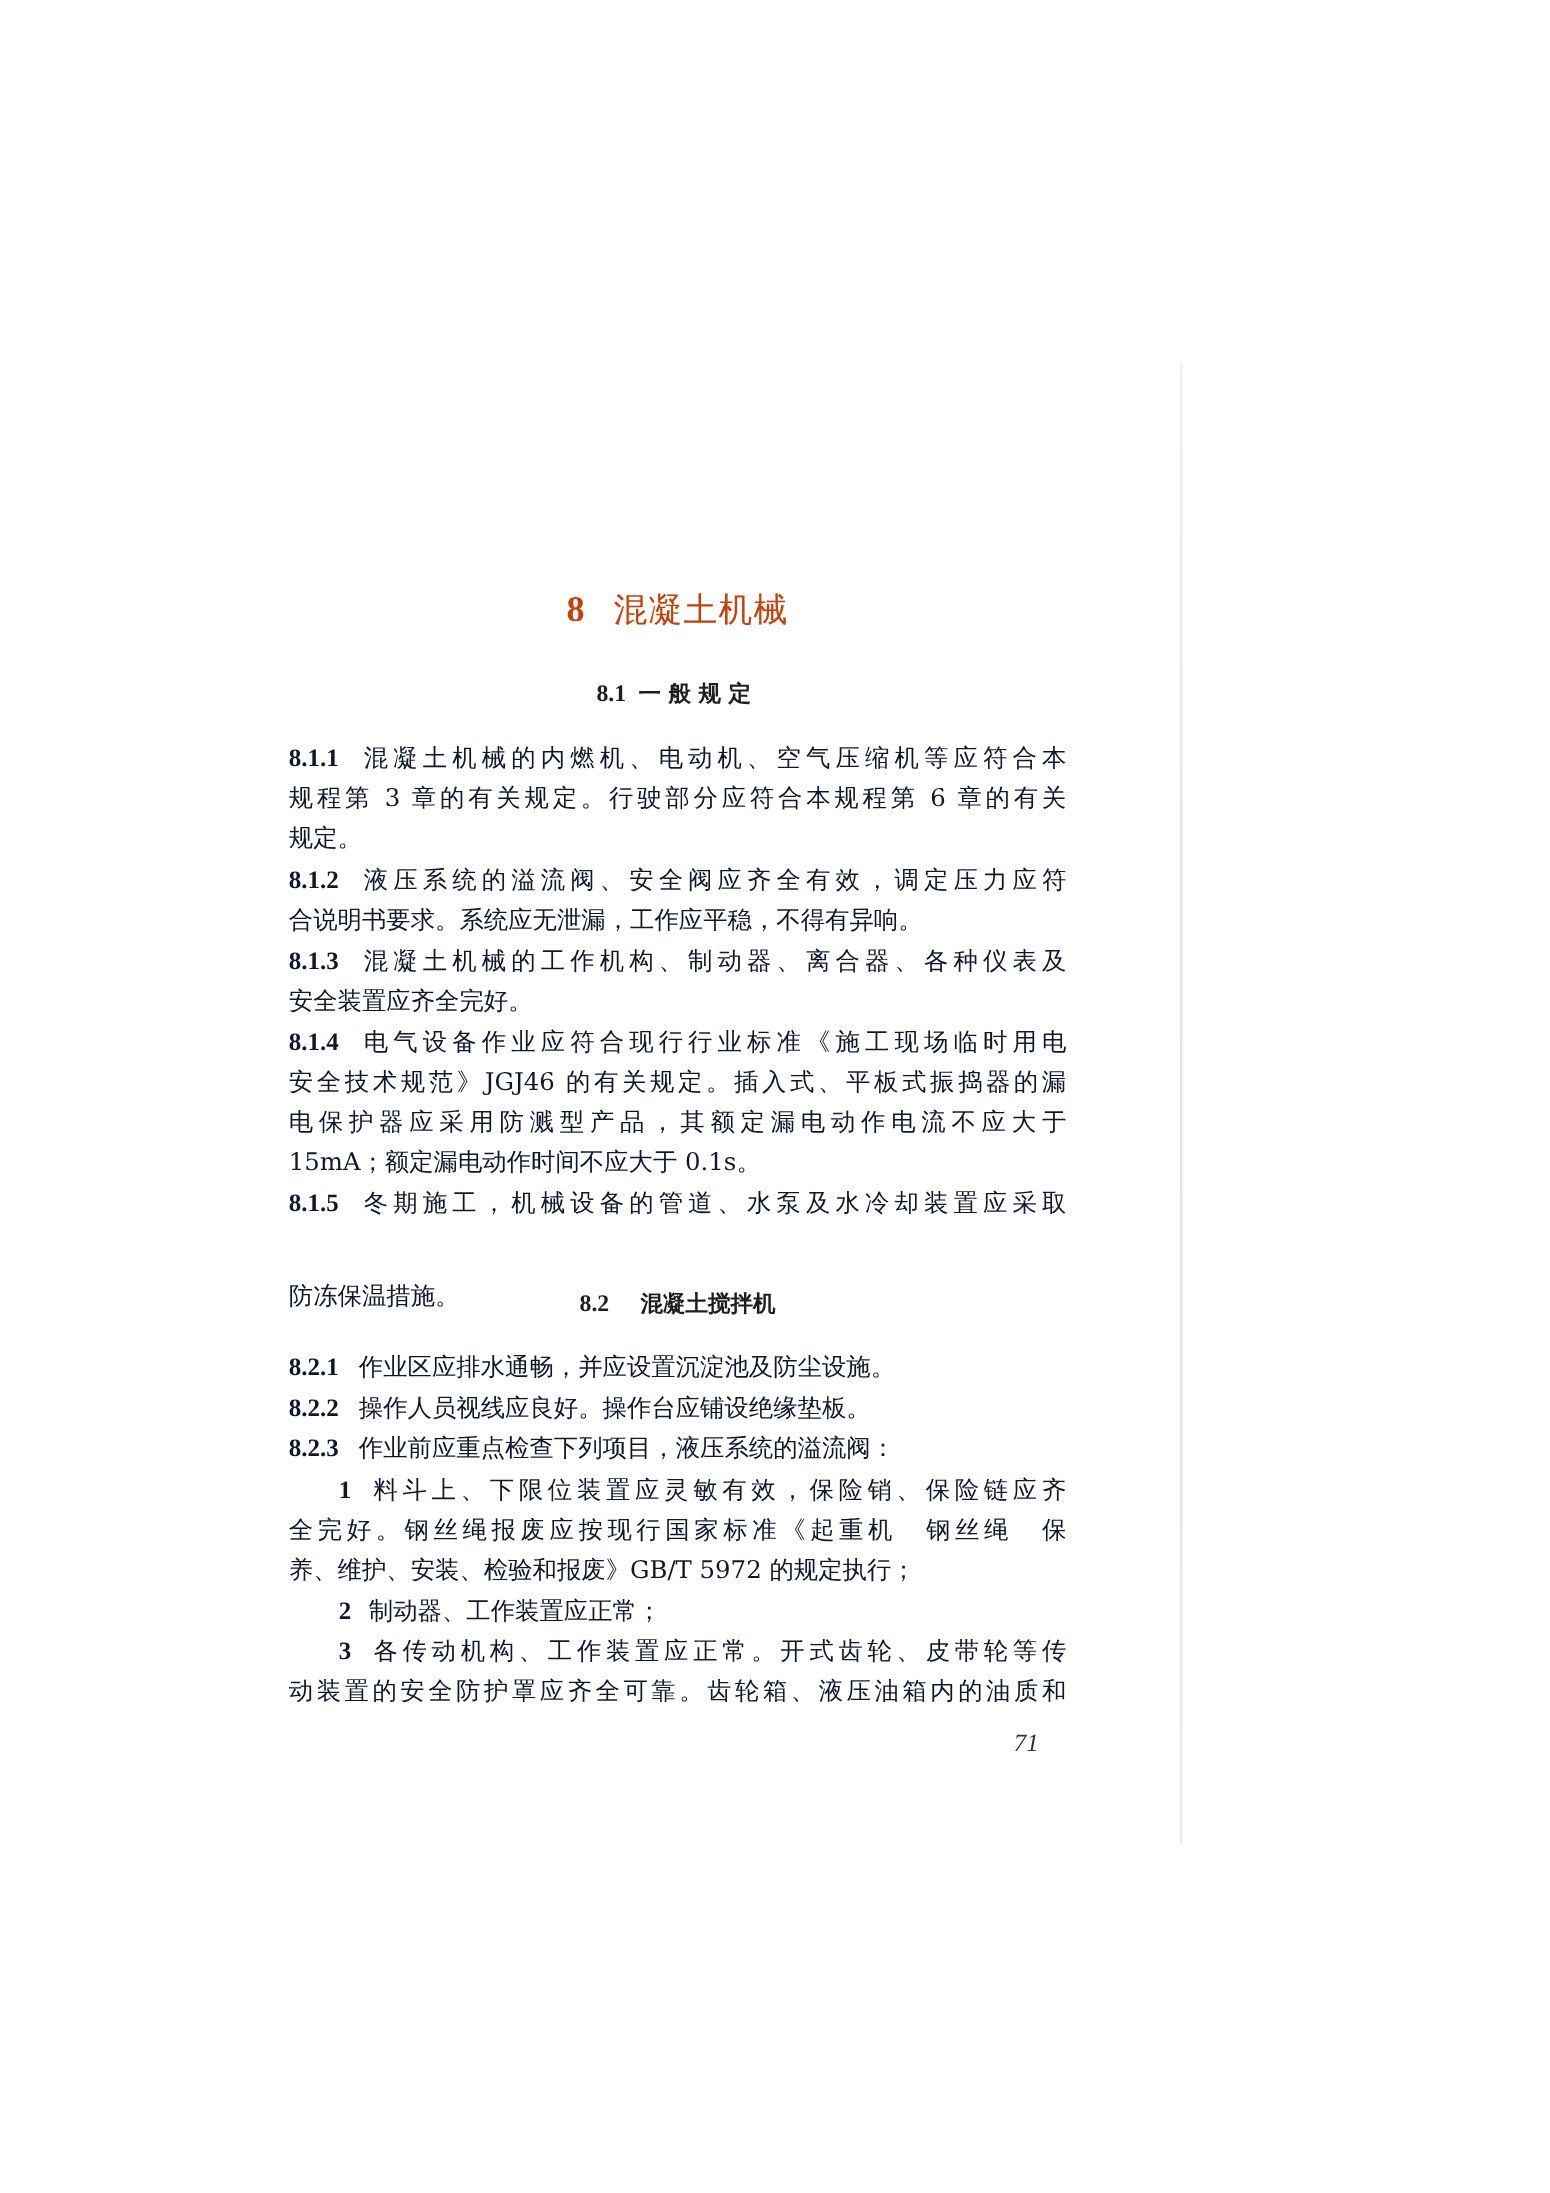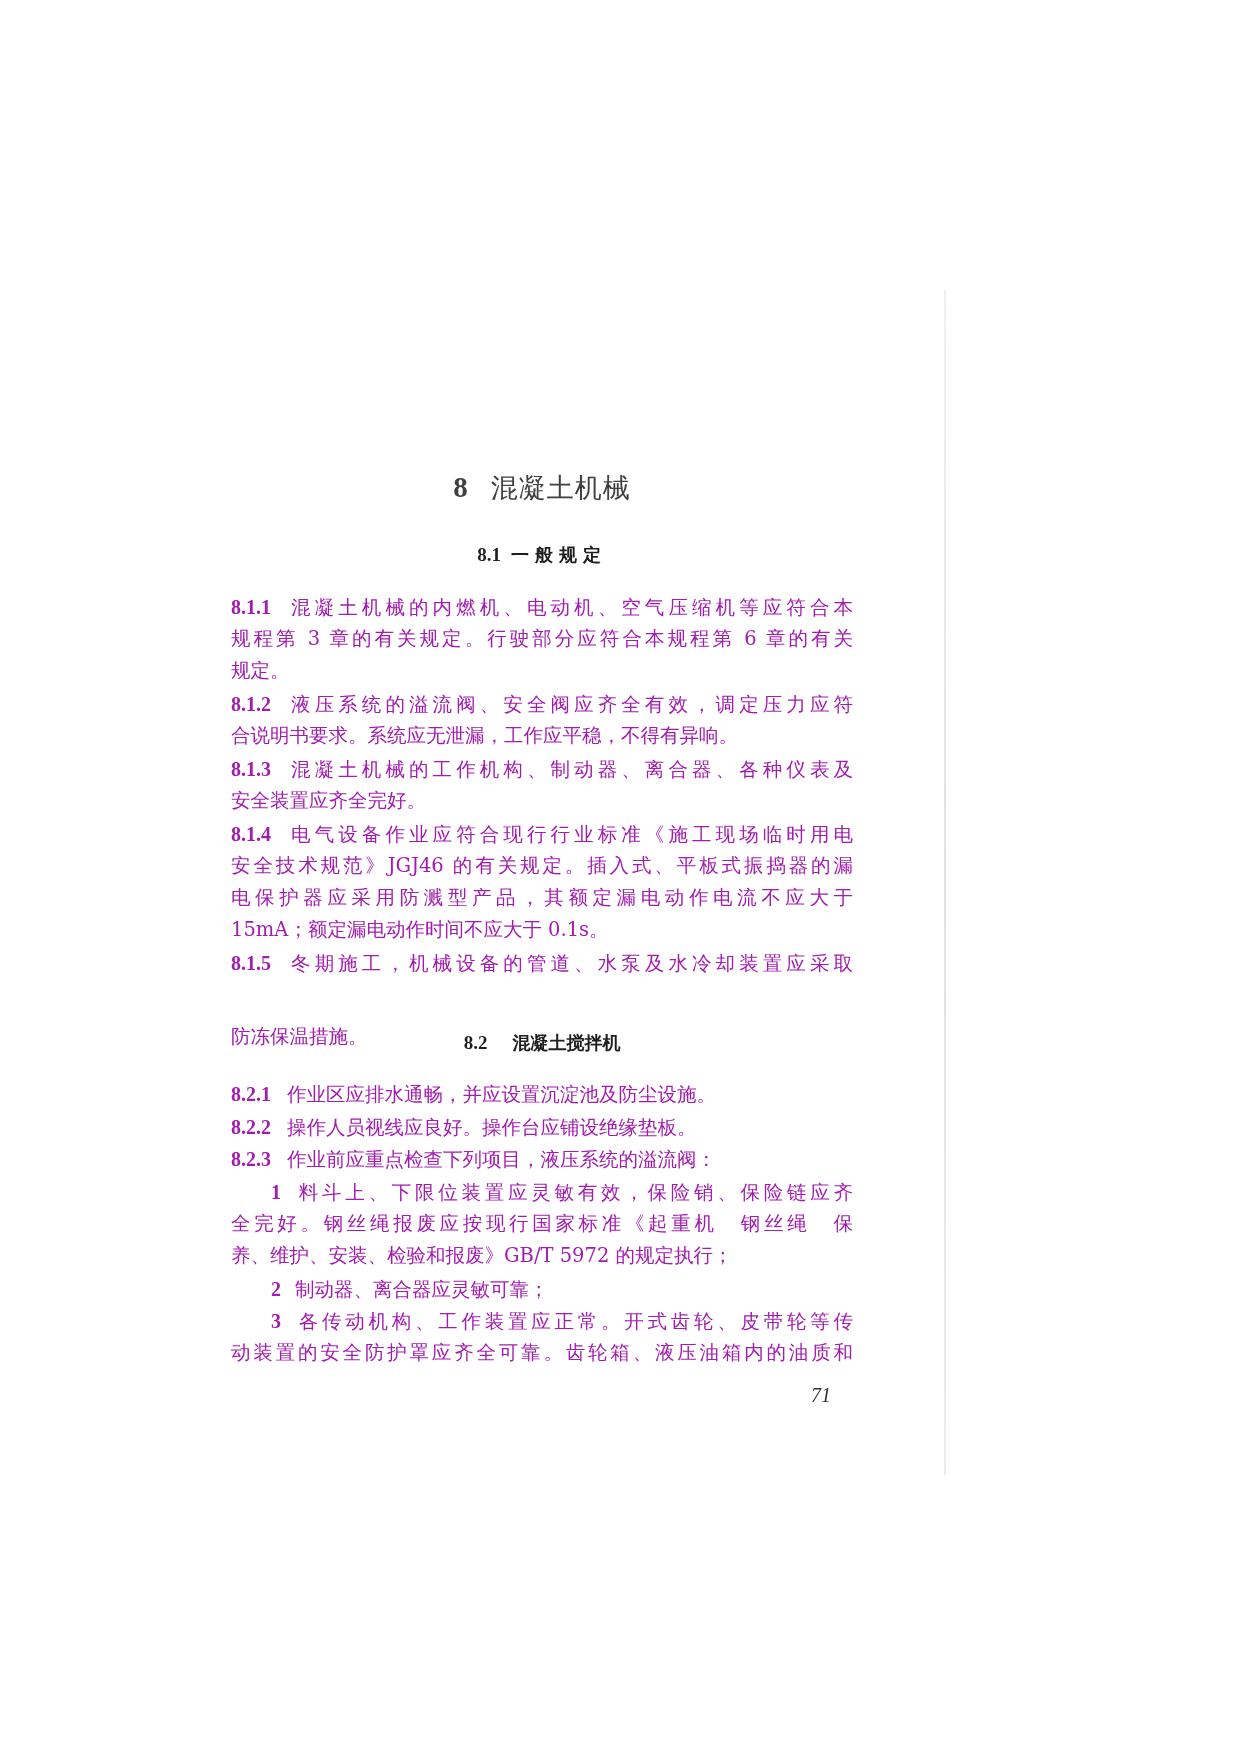--- a/index.html
+++ b/index.html
@@ -2,30 +2,30 @@
 <html><head>
 <meta charset="utf-8">
 <style>
   html, body { margin: 0; padding: 0; background: #ffffff; }
   body { width: 1240px; height: 1754px; position: relative; overflow: hidden;
          font-family: "DejaVu Serif", "Liberation Serif", serif; color: #222; }
   .edge-line { position: absolute; left: 944px; top: 290px; width: 2px; height: 1185px;
                background: linear-gradient(to bottom, #f0f0f0, #e2e2e2 50%, #ececec); }
   .page { position: absolute; left: 231px; top: 0; width: 622px; }
   .chapter-title { position: absolute; top: 470px; left: 0; width: 622px; text-align: center;
-                   font-size: 27px; letter-spacing: 1px; color: #404040; }
+                   font-size: 27px; letter-spacing: 1px; color: #c2410c; }
   .chapter-title .num { font-weight: bold; margin-right: 22px; font-family: "Liberation Serif", serif; font-size: 29px; }
   .section-title { position: absolute; left: 0; width: 622px; text-align: center; font-size: 18px;
                    font-weight: bold; color: #1e1e1e; }
   .section-title .num { font-family: "Liberation Serif", serif; font-size: 19px; margin-right: 25px; }
   .sec-81 { top: 543px; letter-spacing: 6px; }
   .sec-81 .num { letter-spacing: 0; margin-right: 10px; }
   .sec-82 { top: 1031px; }
   .line { position: absolute; left: 0; width: 622px; height: 32px; font-size: 19.5px;
-          line-height: 32px; white-space: nowrap; color: #a21caf; }
+          line-height: 32px; white-space: nowrap; color: #0f172a; }
   .justify { text-align: justify; text-align-last: justify; }
   .clause-num { font-family: "Liberation Serif", serif; font-weight: bold; font-size: 20px; margin-right: 16px; }
   .item-num { font-family: "Liberation Serif", serif; font-weight: bold; font-size: 20px; margin-left: 40px; margin-right: 14px; }
   .page-number { position: absolute; top: 1384px; left: 560px; font-family: "Liberation Serif", serif;
                  font-style: italic; font-size: 20px; color: #333; margin-left: 20px; }
 </style>
 </head>
 <body>
 
 <div class="edge-line"></div>
@@ -65,19 +65,19 @@
   <div class="line" style="top:1078px"><span class="clause-num">8.2.1</span><span>作业区应排水通畅，并应设置沉淀池及防尘设施。</span></div>
 
   <div class="line" style="top:1111px"><span class="clause-num">8.2.2</span><span>操作人员视线应良好。操作台应铺设绝缘垫板。</span></div>
 
   <div class="line" style="top:1143px"><span class="clause-num">8.2.3</span><span>作业前应重点检查下列项目，液压系统的溢流阀：</span></div>
 
   <div class="line justify" style="top:1176px"><span class="item-num">1</span><span>料斗上、下限位装置应灵敏有效，保险销、保险链应齐</span></div>
   <div class="line justify" style="top:1208px">全完好。钢丝绳报废应按现行国家标准《起重机　钢丝绳　保</div>
   <div class="line" style="top:1240px">养、维护、安装、检验和报废》GB/T 5972 的规定执行；</div>
 
-  <div class="line" style="top:1273px"><span class="item-num">2</span><span>制动器、离合器应灵敏可靠；</span></div>
+  <div class="line" style="top:1273px"><span class="item-num">2</span><span>制动器、工作装置应正常；</span></div>
 
   <div class="line justify" style="top:1305px"><span class="item-num">3</span><span>各传动机构、工作装置应正常。开式齿轮、皮带轮等传</span></div>
   <div class="line justify" style="top:1337px">动装置的安全防护罩应齐全可靠。齿轮箱、液压油箱内的油质和</div>
 
   <div class="page-number">71</div>
 </div>
 
 </body></html>

